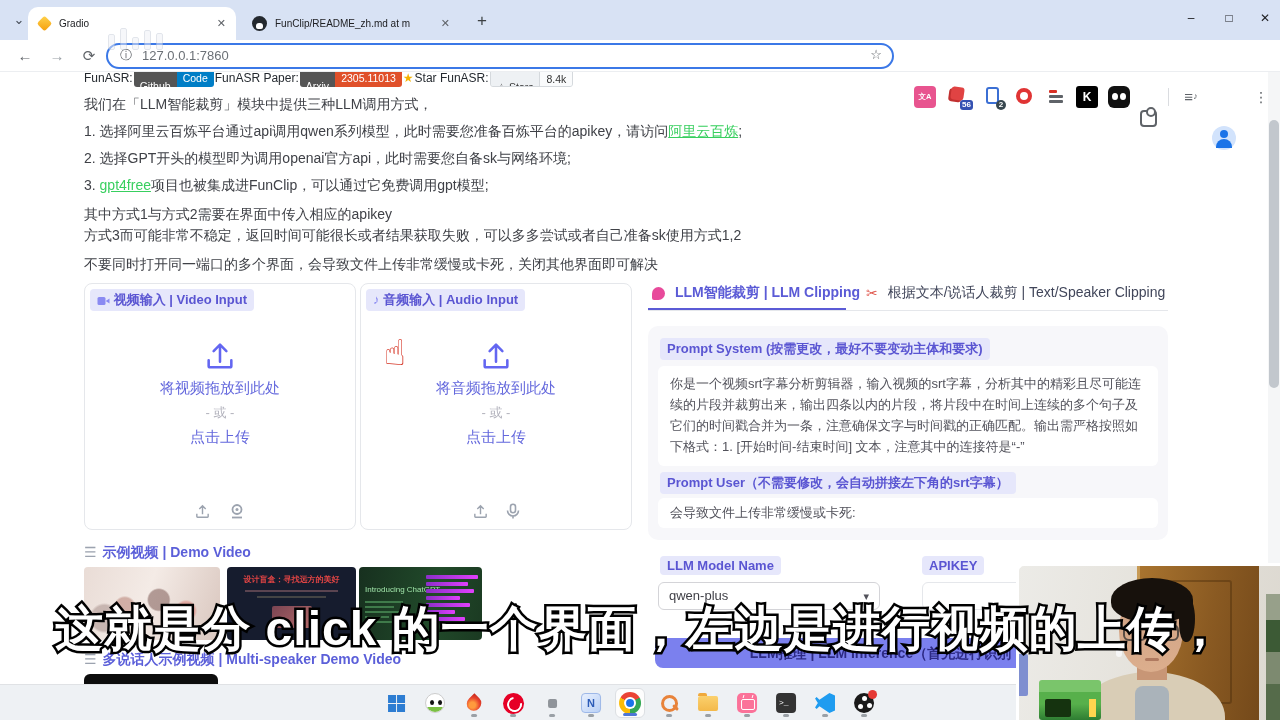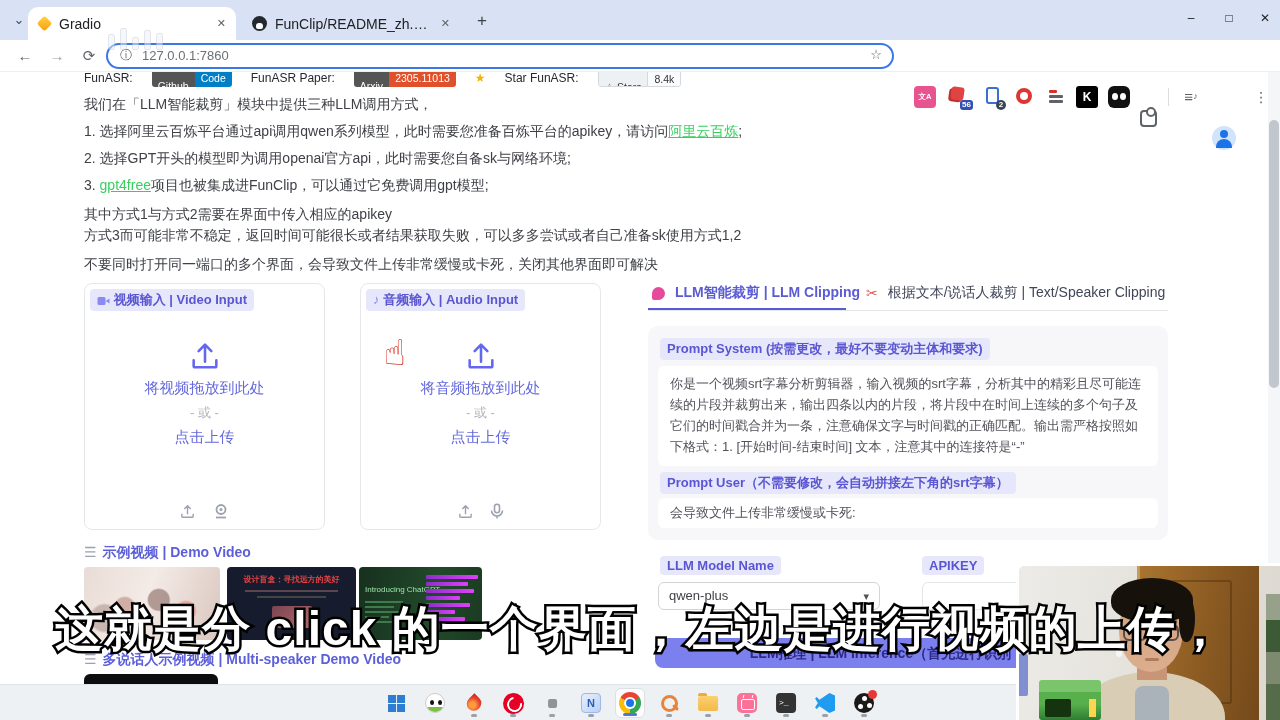--- a/index.html
+++ b/index.html
@@ -6,21 +6,21 @@
   body { margin:0; background:#000; font-family:"Liberation Sans", sans-serif; }
   .screen { position:relative; width:1280px; height:720px; overflow:hidden; background:#fff; }
 
   
   .tabstrip { position:absolute; left:0; top:0; width:1280px; height:40px; background:#d8e2f4; z-index:10; }
   .tab-search { position:absolute; left:8px; top:10px; width:22px; height:22px; border-radius:50%;
     color:#444b55; font-size:13px; text-align:center; line-height:20px; }
   .tab { position:absolute; top:7px; height:33px; display:flex; align-items:center; padding:0 10px; }
   .tab.active { left:28px; width:208px; background:#fff; border-radius:10px 10px 0 0; }
   .tab.inactive { left:242px; width:218px; }
-  .tab .title { font-size:14px; color:#202124; white-space:nowrap; overflow:hidden; text-overflow:ellipsis; flex:1; margin-left:8px; }
+  .tab .title { font-size:10px; color:#202124; white-space:nowrap; overflow:hidden; text-overflow:ellipsis; flex:1; margin-left:8px; }
   .tab .close { font-size:11px; color:#5f6368; margin-left:6px; cursor:pointer; }
   .gradio-fav { width:13px; height:13px; background:linear-gradient(135deg,#ffd34d,#f59e0b); transform:rotate(45deg) scale(.85); border-radius:3px; flex:0 0 auto; }
   .github-fav { width:15px; height:15px; background:#24292f; border-radius:50%; position:relative; flex:0 0 auto; }
   .github-fav::after { content:""; position:absolute; left:4px; top:7px; width:7px; height:6px; background:#fff; border-radius:3px 3px 2px 2px; }
   .newtab { position:absolute; left:470px; top:9px; width:24px; height:24px; font-size:17px; color:#3c4043; text-align:center; line-height:23px; }
   .winctl { position:absolute; top:4px; width:34px; height:28px; text-align:center; line-height:28px; font-size:12px; color:#202124; }
 
   .toolbar { position:absolute; left:0; top:40px; width:1280px; height:32px; background:#fff; border-bottom:1px solid #eceef1; z-index:10; }
   .navbtn { position:absolute; top:3px; width:26px; height:26px; text-align:center; line-height:26px; font-size:15px; color:#5f6368; }
   .omnibox { position:absolute; left:106px; top:3px; width:788px; height:26px; border:2px solid #3b78e7; border-radius:14px; background:#fff; }
@@ -48,34 +48,34 @@
   .avatar { background:#d2e3fc; border-radius:50%; position:relative; width:24px !important; height:24px !important; }
   .avatar::before { content:""; position:absolute; left:8px; top:4px; width:8px; height:8px; background:#1a73e8; border-radius:50%; }
   .avatar::after { content:""; position:absolute; left:4px; top:13px; width:16px; height:9px; background:#1a73e8; border-radius:8px 8px 0 0; }
   .kebab { color:#5f6368; font-size:14px; text-align:center; line-height:22px; }
 
   .watermark { position:absolute; left:108px; top:28px; z-index:30; display:flex; gap:5px; align-items:flex-end; opacity:.5; }
   .watermark i { display:block; width:7px; background:#eef1f7; border:1px solid #c6cdd9; border-radius:2px; }
 
   
   .page { position:absolute; inset:0; z-index:1; background:#fff; }
-  .badges { position:absolute; left:84px; top:69px; display:flex; align-items:center; gap:19px; font-size:12px; color:#24292f; }
+  .badges { position:absolute; left:84px; top:69px; display:flex; align-items:center; gap:1px; font-size:12px; color:#24292f; }
   .shield { display:flex; border-radius:3px; overflow:hidden; font-size:10.5px; color:#fff; height:18px; line-height:18px; }
   .shield .l { background:#555; padding:8px 6px; }
   .shield .r { padding:0 6px; }
   .shield .blue { background:#007ec6; } .shield .orange { background:#e0502a; }
   .shield.gray { border:1px solid #d5d9dd; color:#333; background:#eef1f4; }
   .shield.gray .l { background:#eef1f4; border-right:1px solid #d5d9dd; color:#333; }
   .shield.gray .r { background:#fafbfc; color:#333; }
   .gold-star { color:#f5b301; font-size:12px; }
 
   .pline { position:absolute; left:84px; font-size:14px; color:#3f4147; white-space:nowrap; }
   .glink { color:#38cf5f; text-decoration:underline; }
 
-  .upanel { position:absolute; top:283px; width:241px; height:247px; border:1px solid #e5e7eb; border-radius:8px; background:#fff; }
+  .upanel { position:absolute; top:283px; width:272px; height:247px; border:1px solid #e5e7eb; border-radius:8px; background:#fff; }
   .chip { display:inline-block; background:#e6e7fb; color:#5a55d2; font-weight:bold; font-size:13px; padding:2px 7px; border-radius:4px; white-space:nowrap; }
   .upanel .chip { position:absolute; left:5px; top:5px; }
   .ustack { position:absolute; left:0; right:0; top:55px; text-align:center; }
   .droptxt { color:#6468dd; font-size:15px; margin-top:6px; }
   .ortxt { color:#b3b3bd; font-size:13px; margin-top:6px; }
   .clicktxt { color:#6468dd; font-size:15px; margin-top:6px; }
   .usmall { position:absolute; left:0; right:0; top:218px; text-align:center; }
   .usmall svg { margin:0 6px; vertical-align:middle; }
   .hand-cursor { position:absolute; left:384px; top:332px; font-size:36px; color:#d6392a; z-index:5;
     font-family:"DejaVu Sans", sans-serif; text-shadow:0 0 1px #fff; }

